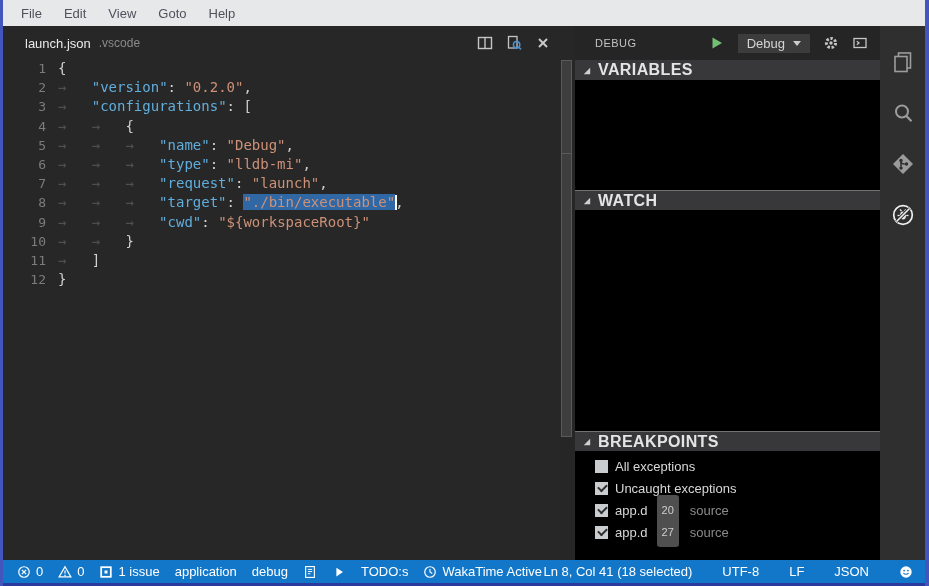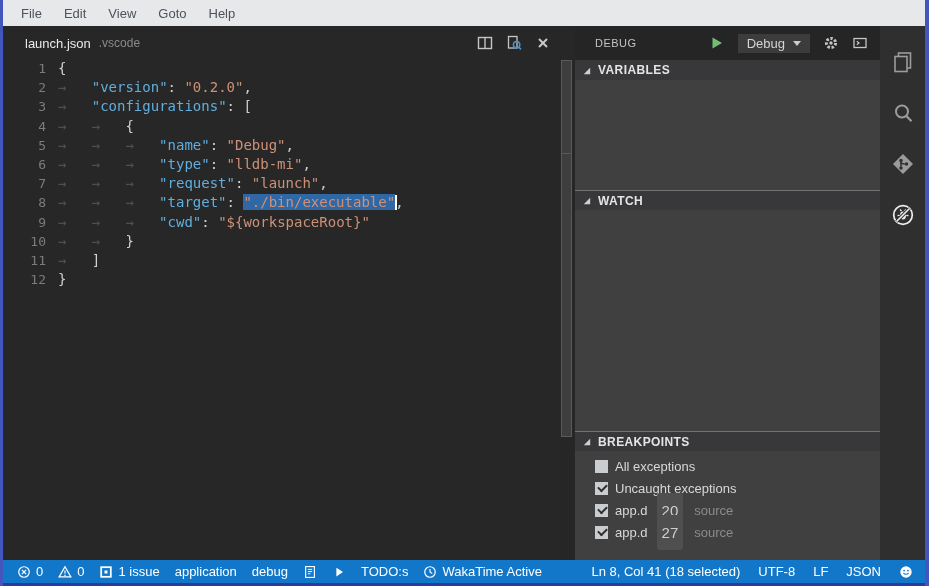--- a/index.html
+++ b/index.html
@@ -40,39 +40,39 @@
   .panel{position:absolute;left:572px;top:0;width:305px;height:534px;background:#252526;
     display:flex;flex-direction:column;box-sizing:border-box;}
   .panel-header{height:34px;flex:none;display:flex;align-items:center;padding:0 12px 0 20px;}
   .panel-title{font-size:11px;color:#c3c3c3;letter-spacing:.5px;}
   .panel-controls{margin-left:auto;display:flex;align-items:center;gap:13px;}
   .cfg-dropdown{display:flex;align-items:center;gap:8px;background:#3c3c3c;color:#d4d4d4;
     font-size:13px;padding:2px 9px;cursor:default;}
   .caret-down{width:0;height:0;border-left:4px solid transparent;border-right:4px solid transparent;border-top:5px solid #cccccc;}
   .sec-head{height:20px;flex:none;background:#38383a;border-top:1px solid #737373;box-sizing:border-box;
     display:flex;align-items:center;padding-left:6px;gap:6px;}
-  .sec-label{font-size:12px;font-weight:bold;color:#e4e4e4;letter-spacing:.4px;}
-  .sec-body{background:#404040;flex:none;}
+  .sec-label{font-size:16px;font-weight:bold;color:#e4e4e4;letter-spacing:.4px;}
+  .sec-body{background:#000000;flex:none;}
   .body-vars{height:110px;} .body-watch{height:30px;} .body-stack{height:191px;} .body-break{flex:1;padding-top:4px;}
   .bp-row{height:22px;display:flex;align-items:center;padding-left:20px;font-size:13px;color:#d8d8d8;}
   .checkbox{width:13px;height:13px;background:#c9cdd0;margin-right:7px;position:relative;flex:none;}
   .checkbox.checked::after{content:"";position:absolute;left:2.5px;top:2.5px;width:7px;height:4px;
     border-left:2px solid #2e2e2e;border-bottom:2px solid #2e2e2e;transform:rotate(-45deg);}
-  .bp-badge{background:#4f4f4f;color:#cfcfcf;font-size:15px;padding:9px 5px;border-radius:3px;margin-left:9px;}
+  .bp-badge{background:#4f4f4f;color:#cfcfcf;font-size:11px;padding:9px 5px;border-radius:3px;margin-left:9px;}
   .bp-detail{color:#8b8b8b;margin-left:11px;}
   
   .activitybar{position:absolute;left:877px;top:0;width:45px;height:534px;background:#2f2f30;padding-top:10px;box-sizing:border-box;}
   .ab-item{height:51px;display:flex;align-items:center;justify-content:center;color:#9c9c9c;}
   .ab-item.active{color:#eeeeee;}
   .icon24{width:24px;height:24px;display:block;}
   
   .statusbar{position:absolute;left:3px;bottom:3px;width:922px;height:23px;background:#1277c9;
     display:flex;align-items:center;justify-content:space-between;color:#ffffff;font-size:13px;z-index:45;}
   .sb-left{display:flex;align-items:center;gap:15px;padding-left:14px;}
-  .sb-right{display:flex;align-items:center;gap:18px;padding-right:12px;}
+  .sb-right{display:flex;align-items:center;gap:30px;padding-right:12px;}
   .sb-item{display:flex;align-items:center;gap:5px;cursor:default;}
   .icon14{width:14px;height:14px;display:block;}
 </style>
 </head>
 <body>
 
 <div class="window">
 
   <div class="menubar">
     <span class="menu-item">File</span>

